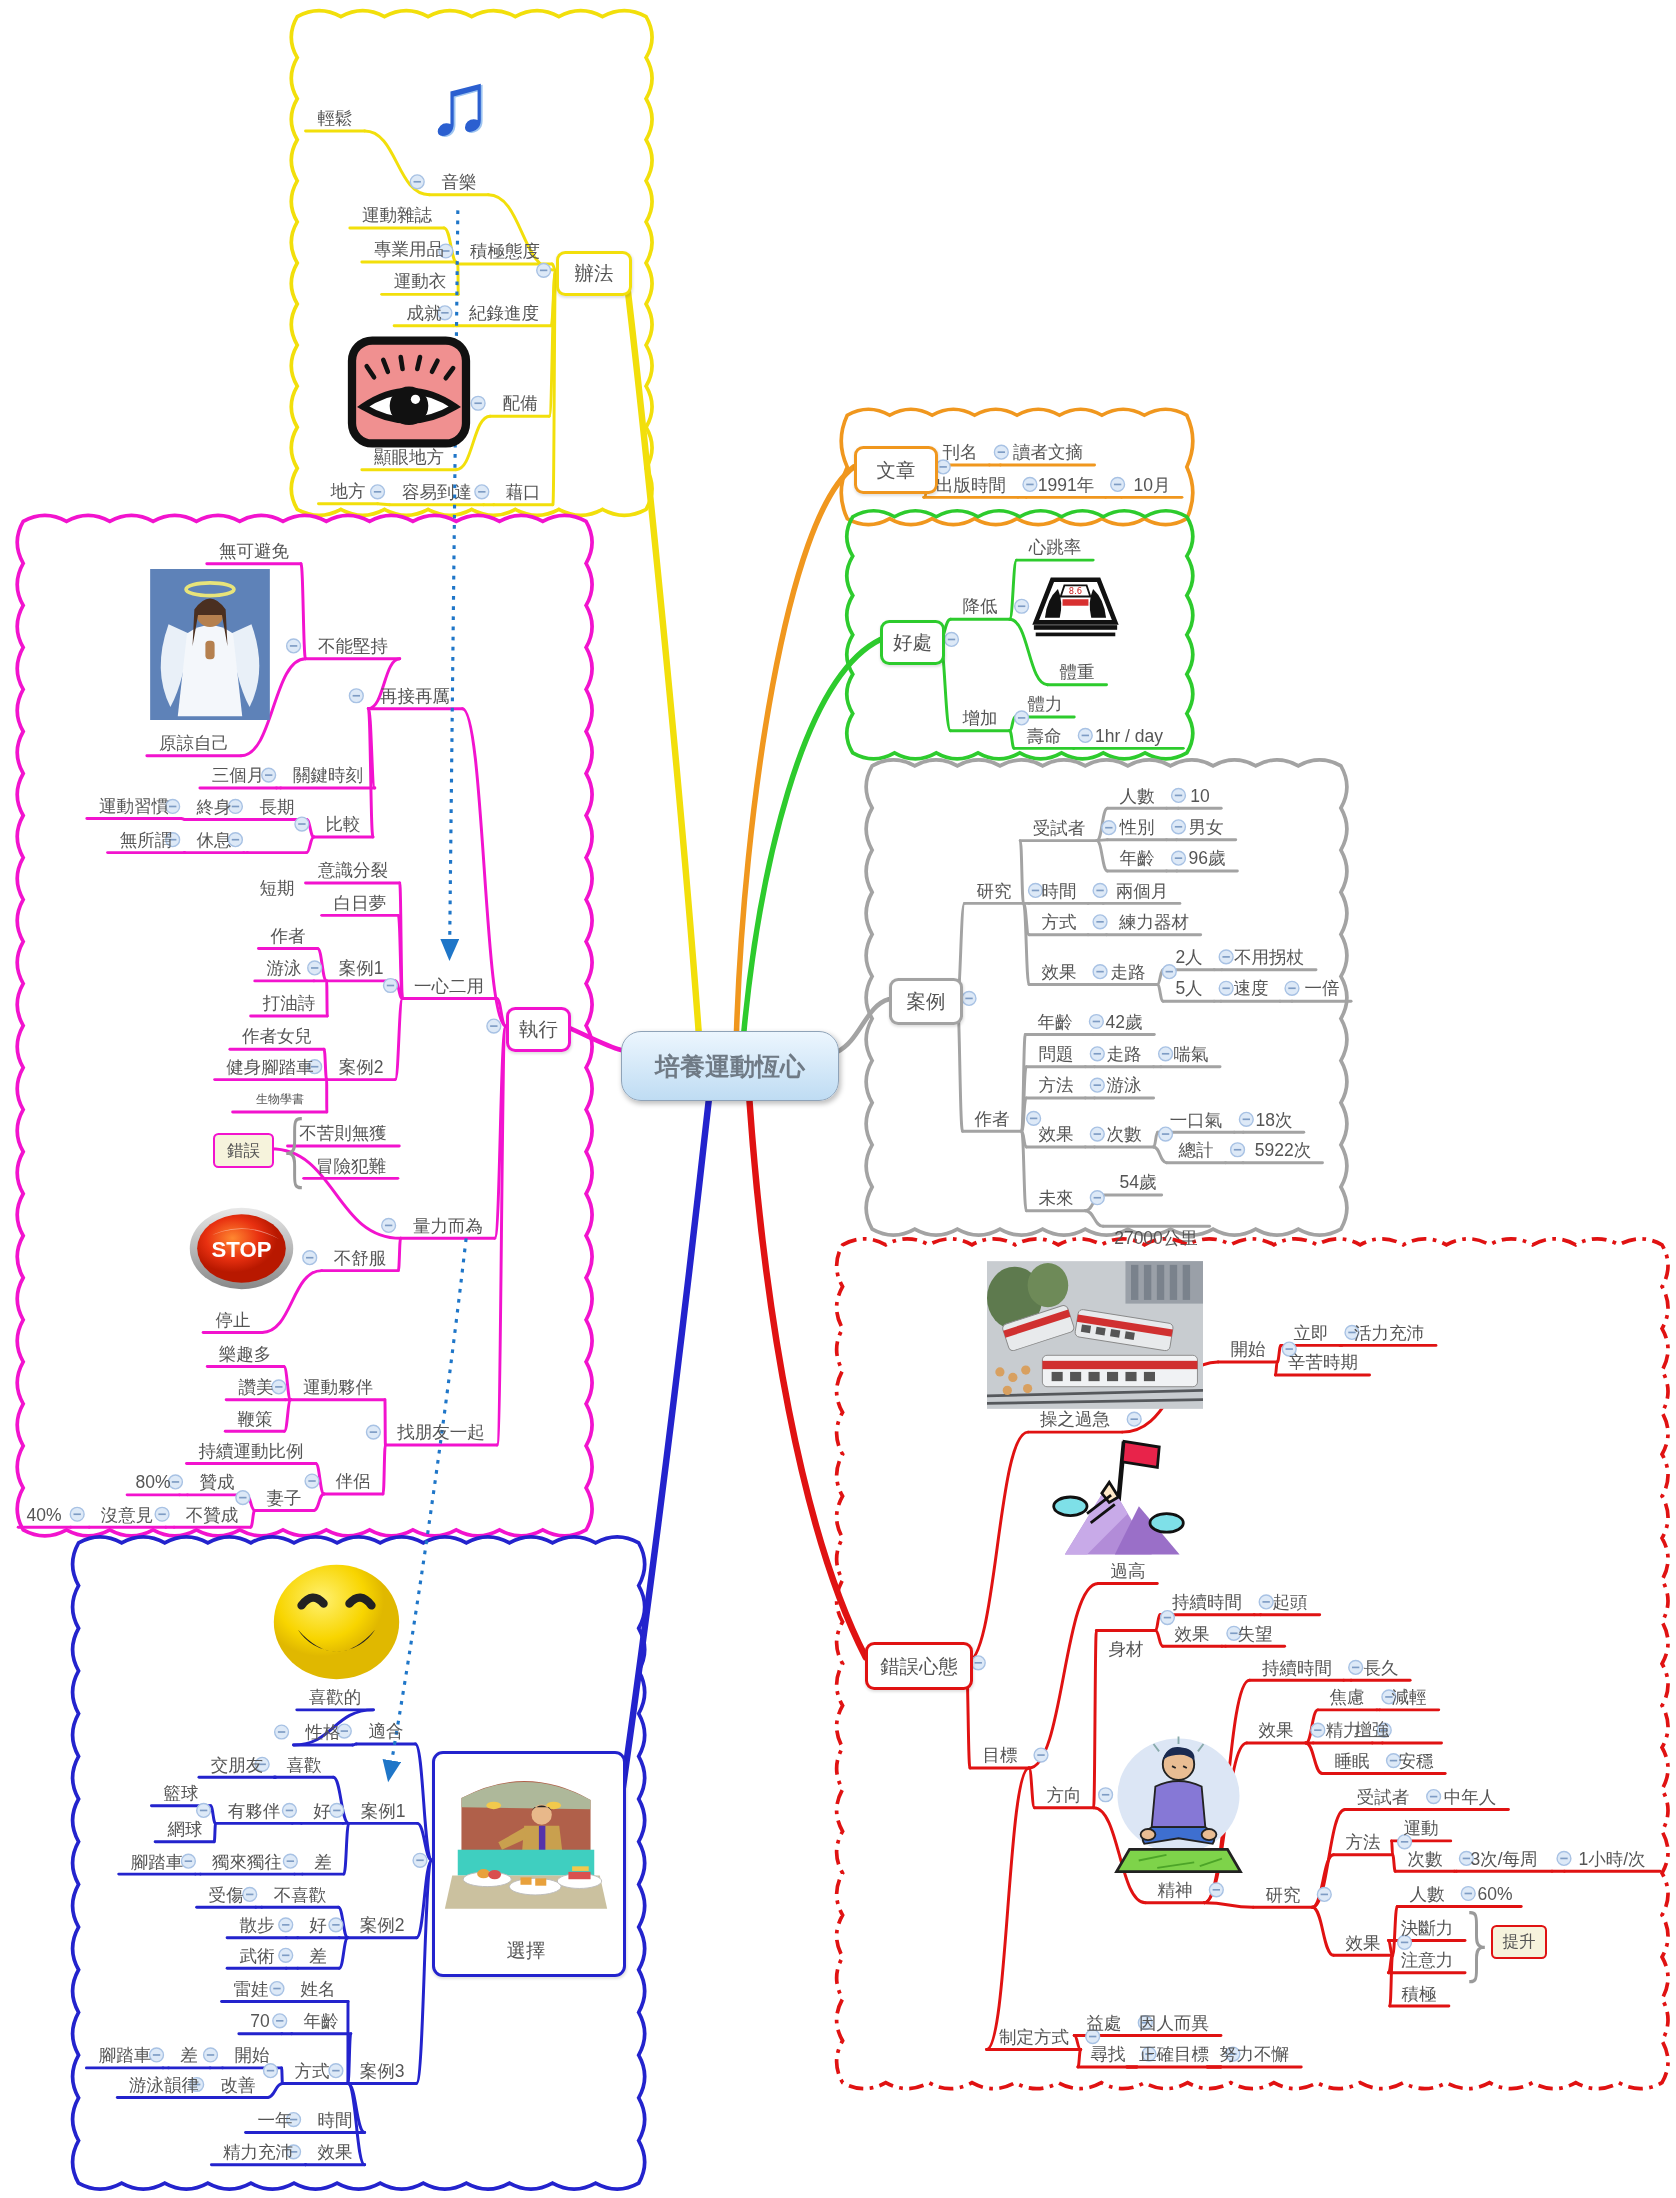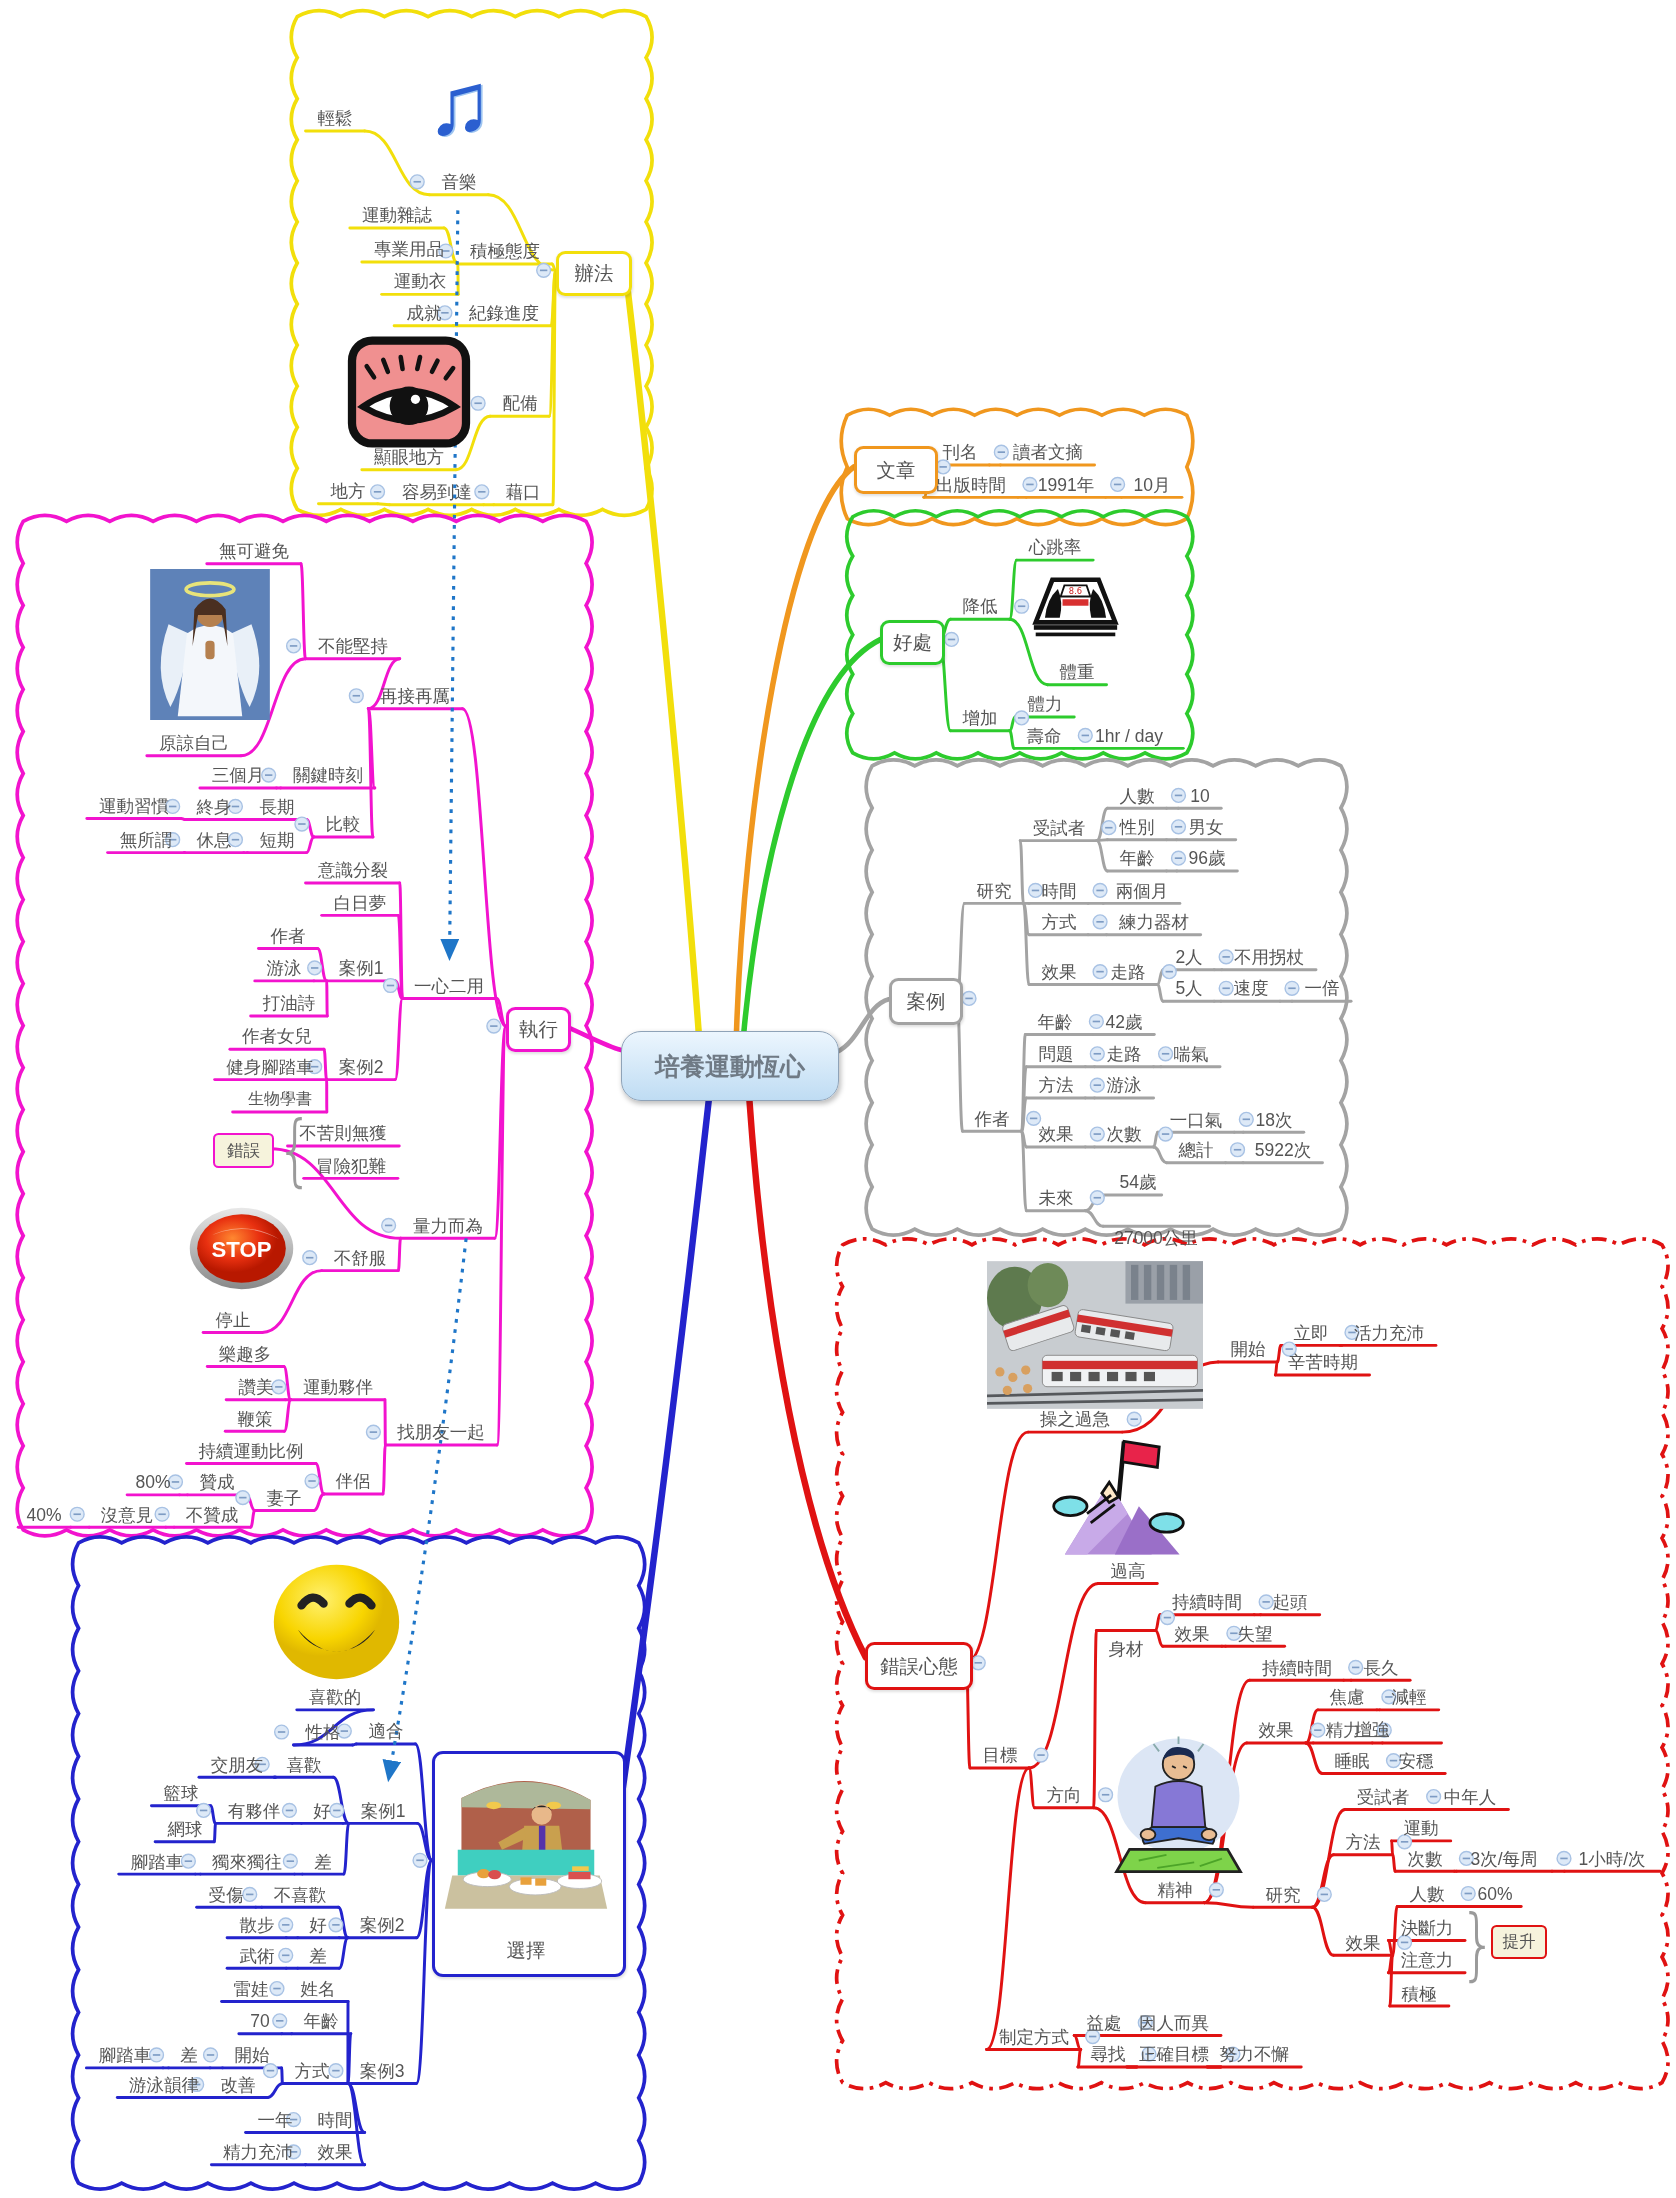--- a/index.html
+++ b/index.html
@@ -1078,34 +1078,34 @@
     <div class="lbl" style="left: 415px; top: 696px; font-size: 17.5px;">再接再厲</div>
     <div class="lbl" style="left: 353px; top: 646px; font-size: 17.5px;">不能堅持</div>
     <div class="lbl" style="left: 254px; top: 551px; font-size: 17.5px;">無可避免</div>
     <div class="lbl" style="left: 194px; top: 743px; font-size: 17.5px;">原諒自己</div>
     <div class="lbl" style="left: 328px; top: 775px; font-size: 17.5px;">關鍵時刻</div>
     <div class="lbl" style="left: 238px; top: 775px; font-size: 17.5px;">三個月</div>
     <div class="lbl" style="left: 343px; top: 824px; font-size: 17.5px;">比較</div>
     <div class="lbl" style="left: 277px; top: 807px; font-size: 17.5px;">長期</div>
     <div class="lbl" style="left: 214px; top: 807px; font-size: 17.5px;">終身</div>
     <div class="lbl" style="left: 134px; top: 806px; font-size: 17.5px;">運動習慣</div>
-    <div class="lbl" style="left: 277px; top: 840px; font-size: 17.5px;">短期</div>
+    <div class="lbl" style="left: 277px; top: 888px; font-size: 17.5px;">短期</div>
     <div class="lbl" style="left: 214px; top: 840px; font-size: 17.5px;">休息</div>
     <div class="lbl" style="left: 146px; top: 840px; font-size: 17.5px;">無所謂</div>
     <div class="lbl" style="left: 449px; top: 986px; font-size: 17.5px;">一心二用</div>
     <div class="lbl" style="left: 353px; top: 870px; font-size: 17.5px;">意識分裂</div>
     <div class="lbl" style="left: 360px; top: 903px; font-size: 17.5px;">白日夢</div>
     <div class="lbl" style="left: 361px; top: 968px; font-size: 17.5px;">案例1</div>
     <div class="lbl" style="left: 288px; top: 936px; font-size: 17.5px;">作者</div>
     <div class="lbl" style="left: 284px; top: 968px; font-size: 17.5px;">游泳</div>
     <div class="lbl" style="left: 289px; top: 1003px; font-size: 17.5px;">打油詩</div>
     <div class="lbl" style="left: 361px; top: 1067px; font-size: 17.5px;">案例2</div>
     <div class="lbl" style="left: 277px; top: 1036px; font-size: 17.5px;">作者女兒</div>
     <div class="lbl" style="left: 270px; top: 1067px; font-size: 17.5px;">健身腳踏車</div>
-    <div class="lbl" style="left: 280px; top: 1099px; font-size: 16px;">生物學書</div>
+    <div class="lbl" style="left: 280px; top: 1099px; font-size: 12px;">生物學書</div>
     <div class="lbl" style="left: 448px; top: 1226px; font-size: 17.5px;">量力而為</div>
     <div class="sbox" style="left: 213px; top: 1133px; width: 57px; height: 31px; border: 2.8px solid rgb(242, 19, 206); font-size: 16.6px;">錯誤</div>
     <div class="lbl" style="left: 343px; top: 1133px; font-size: 17.5px;">不苦則無獲</div>
     <div class="lbl" style="left: 351px; top: 1166px; font-size: 17.5px;">冒險犯難</div>
     <div class="lbl" style="left: 360px; top: 1258px; font-size: 17.5px;">不舒服</div>
     <div class="lbl" style="left: 233px; top: 1320px; font-size: 17.5px;">停止</div>
     <div class="lbl" style="left: 441px; top: 1432px; font-size: 17.5px;">找朋友一起</div>
     <div class="lbl" style="left: 338px; top: 1387px; font-size: 17.5px;">運動夥伴</div>
     <div class="lbl" style="left: 245px; top: 1354px; font-size: 17.5px;">樂趣多</div>
     <div class="lbl" style="left: 256px; top: 1387px; font-size: 17.5px;">讚美</div>

